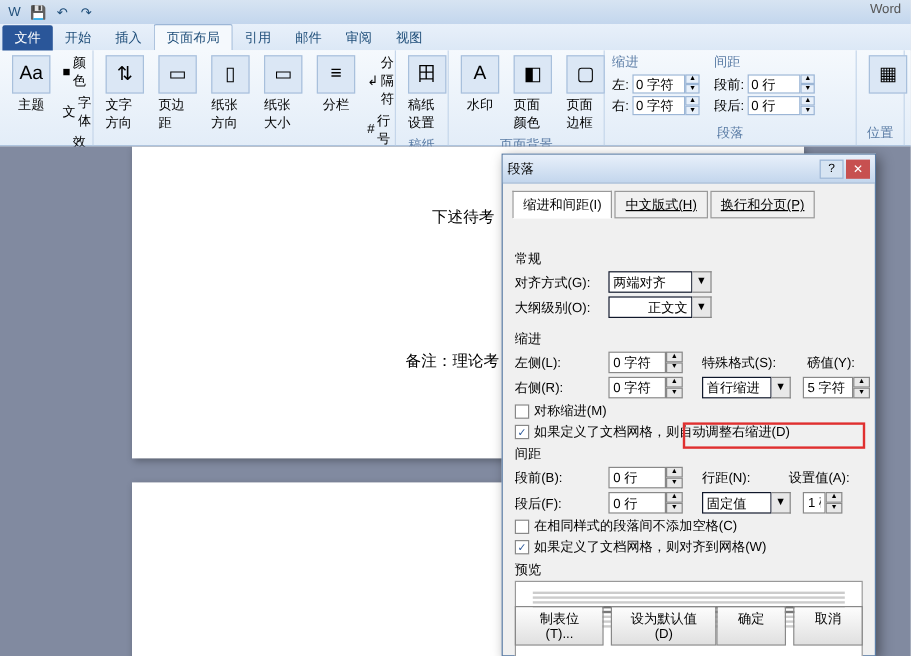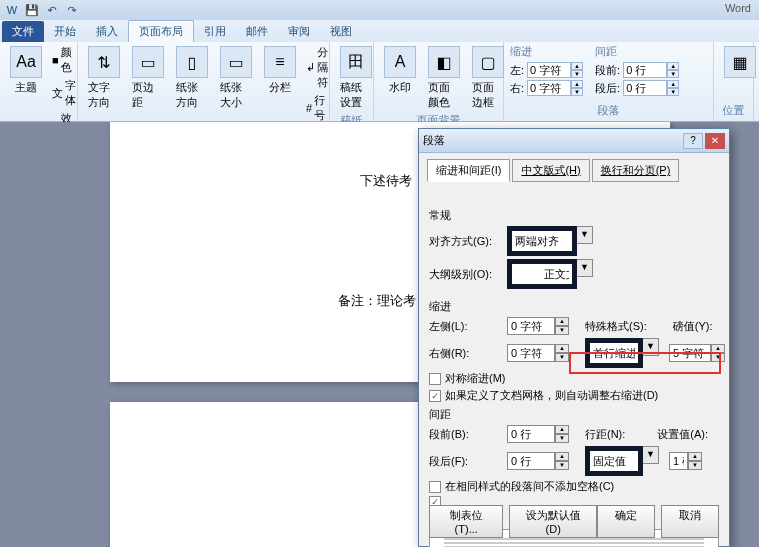--- a/index.html
+++ b/index.html
@@ -38,21 +38,21 @@
 .dlg-close{background:#c75050;color:#fff}
 .dlg-help{background:#d7e4f2;border:1px solid #9cb6d6}
 .dlg-tabs{display:flex;padding:6px 8px 16px;gap:2px}
 .dlg-tab{padding:3px 8px;border:1px solid #999;background:#f0f0f0;font-size:11px;cursor:pointer;text-decoration:underline}
 .dlg-tab.active{background:#fff;border-bottom:1px solid #fff;text-decoration:none}
 .dlg-body{padding:6px 10px}
 .section-label{font-size:11px;margin:4px 0 2px}
 .form-row{display:flex;align-items:center;gap:6px;margin:3px 0}
 .form-label{font-size:11px;min-width:72px}
 .combo{display:flex}
-.combo input{border:5px solid #0f172a;height:30px;font-size:11px;padding:0 3px}
+.combo input{border:1px solid #0f172a;height:18px;font-size:11px;padding:0 3px}
 .combo .arrow{width:16px;height:18px;border:1px solid #888;border-left:none;background:#e8e8e8;text-align:center;line-height:14px;cursor:pointer;font-size:9px}
 .dlg-spin{display:flex}
 .dlg-spin input{width:48px;height:18px;border:1px solid #888;font-size:11px;padding:0 3px}
 .dlg-spin-btns{display:flex;flex-direction:column}
 .dlg-spin-btns div{width:14px;height:9px;border:1px solid #888;background:#e8e8e8;font-size:6px;line-height:7px;text-align:center;cursor:pointer}
 .chk-row{display:flex;align-items:center;gap:4px;margin:2px 0;font-size:11px}
 .chk{width:12px;height:12px;border:1px solid #888;background:#fff;display:flex;align-items:center;justify-content:center;font-size:9px;color:#2a5699}
 .red-box{position:absolute;border:2px solid #e03030;pointer-events:none}
 .preview-box{border:1px solid #999;background:#fff;height:76px;margin-top:2px;padding:6px;overflow:hidden}
 .preview-line{height:2px;background:#ccc;margin:2px 8px}
@@ -348,20 +348,21 @@
             <div>▼</div>
           </div>
         </div>
     </div>
     <div class="chk-row">
         <div class="chk"></div>
         <span>在相同样式的段落间不添加空格(C)</span>
       </div>
     <div class="chk-row">
         <div class="chk">✓</div>
+        <span>如果定义了文档网格，则对齐到网格(W)</span>
       </div>
 
     <div class="section-label">预览</div>
     <div class="preview-box">
       <div class="preview-line"></div>
         <div class="preview-line"></div>
         <div class="preview-line"></div>
       <div class="preview-line" style="background:#777"></div>
         <div class="preview-line" style="background:#777"></div>
       <div class="preview-line"></div>

